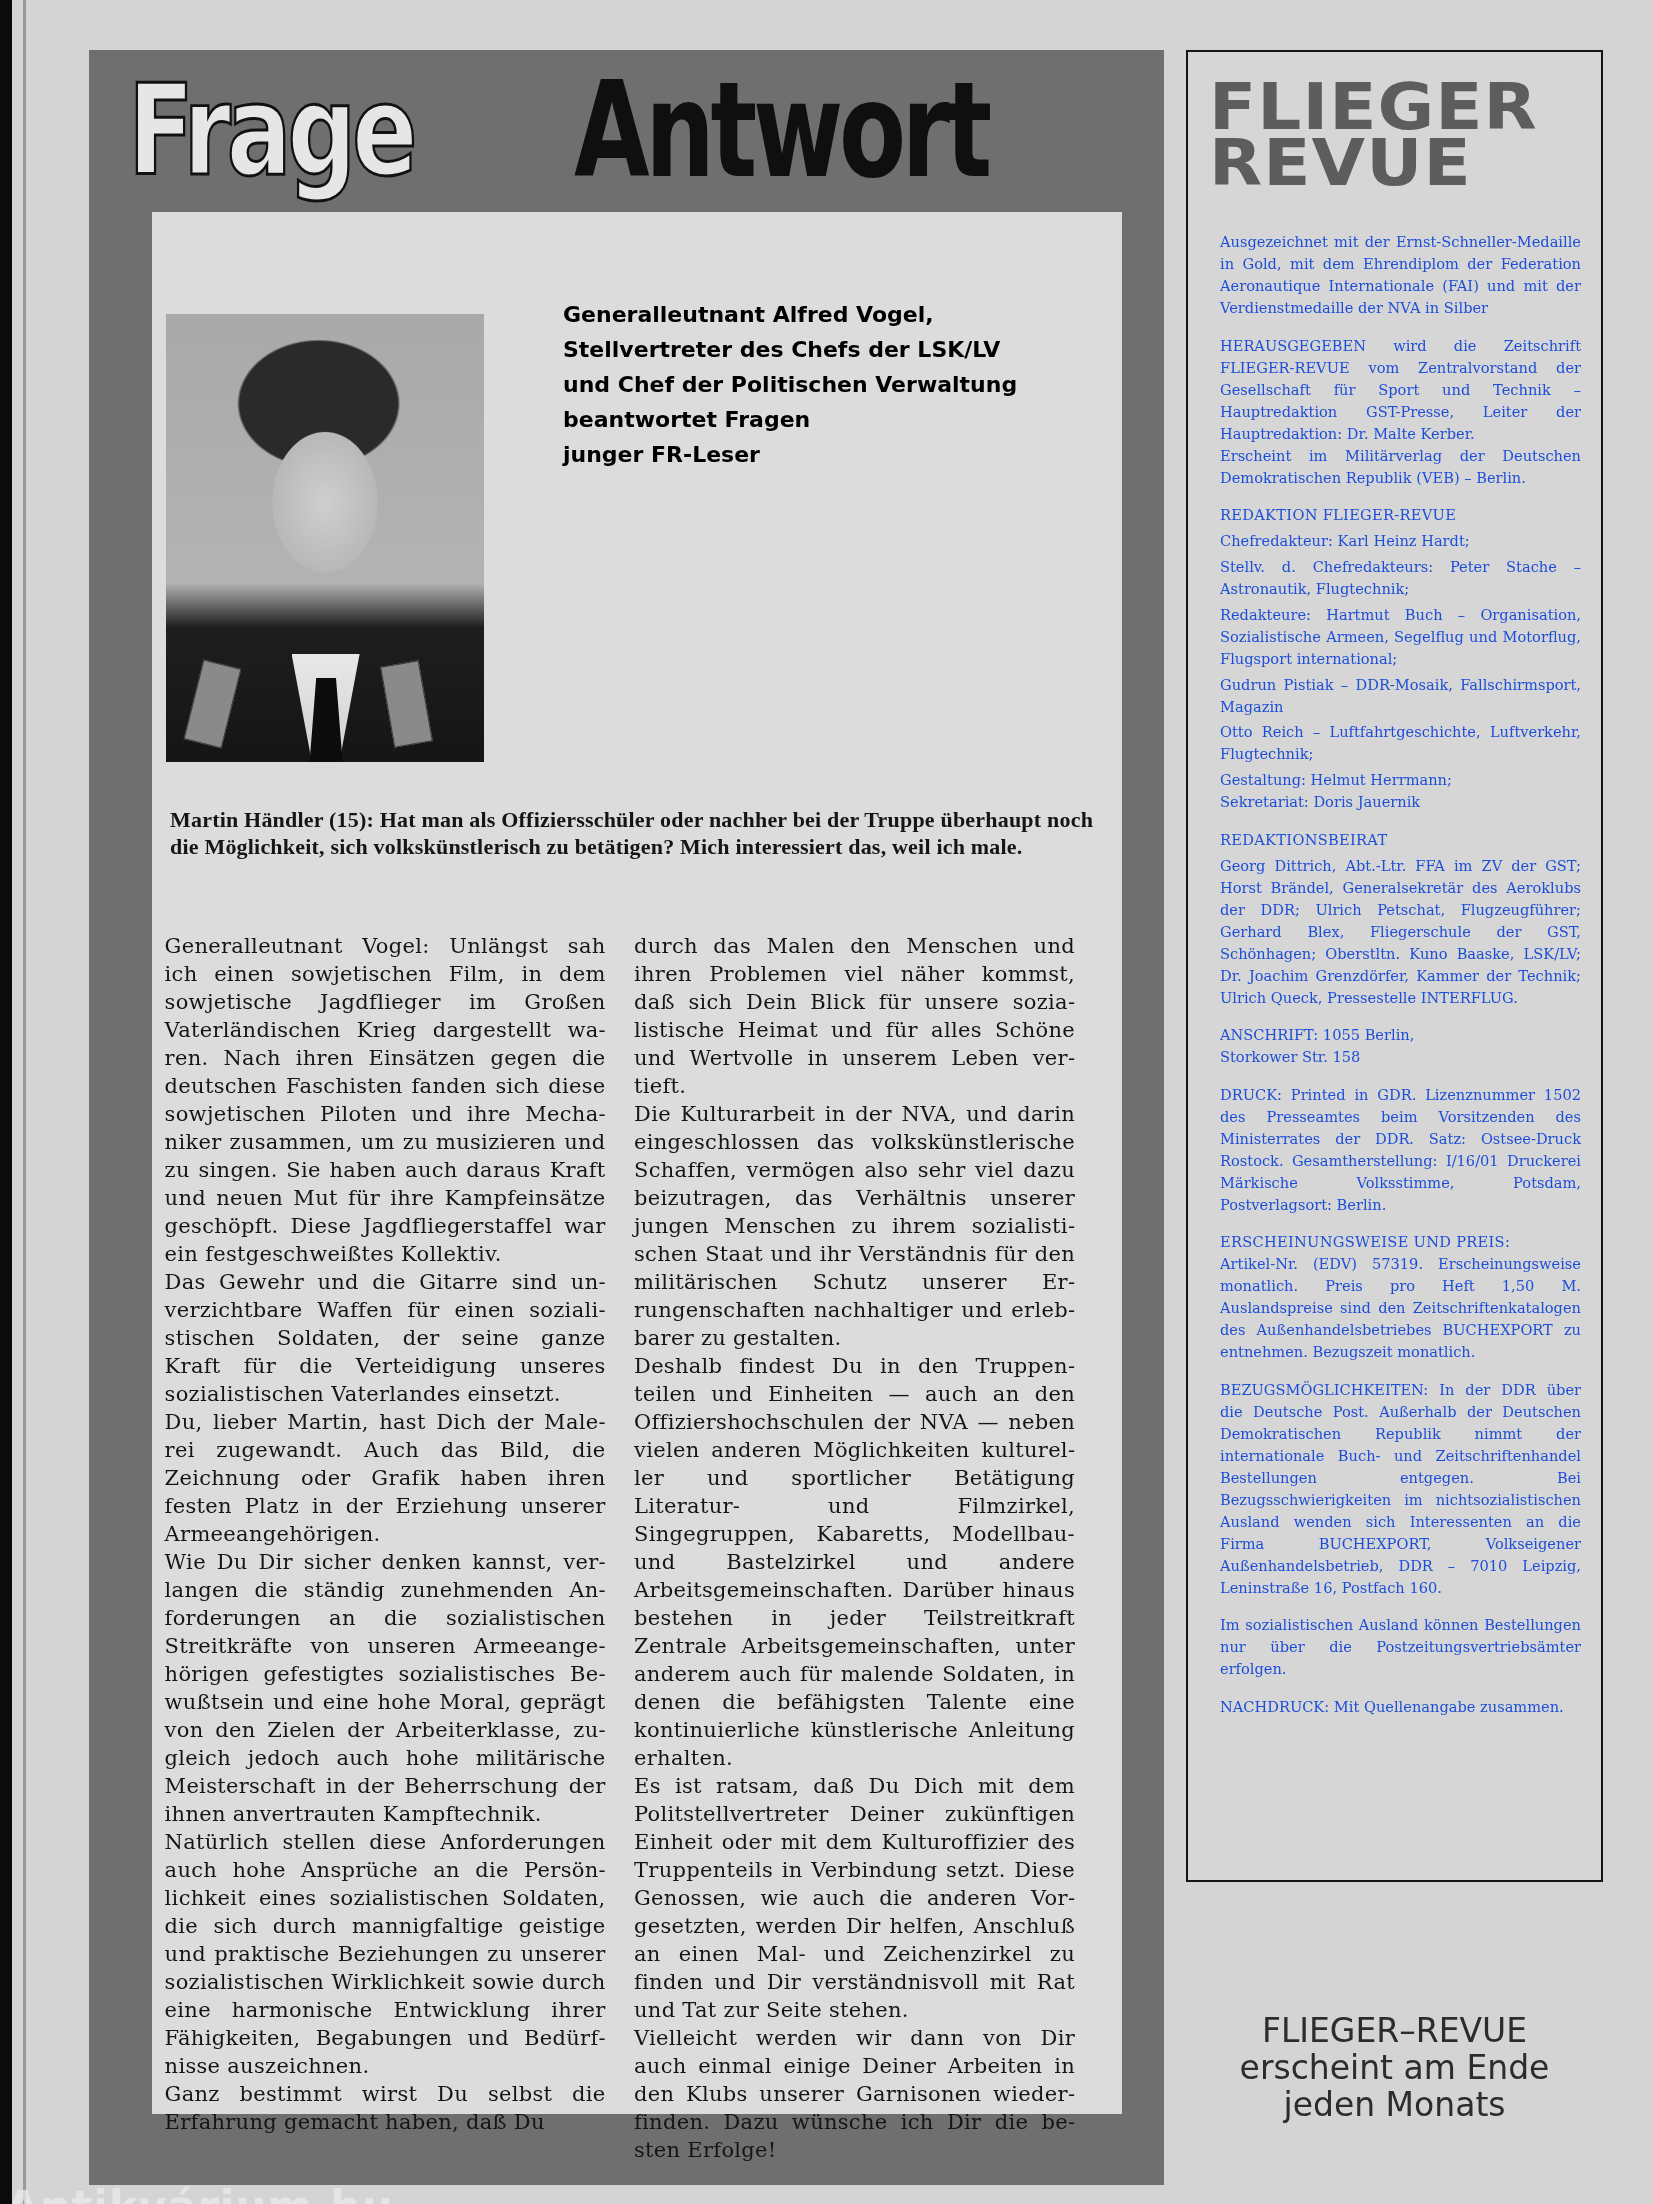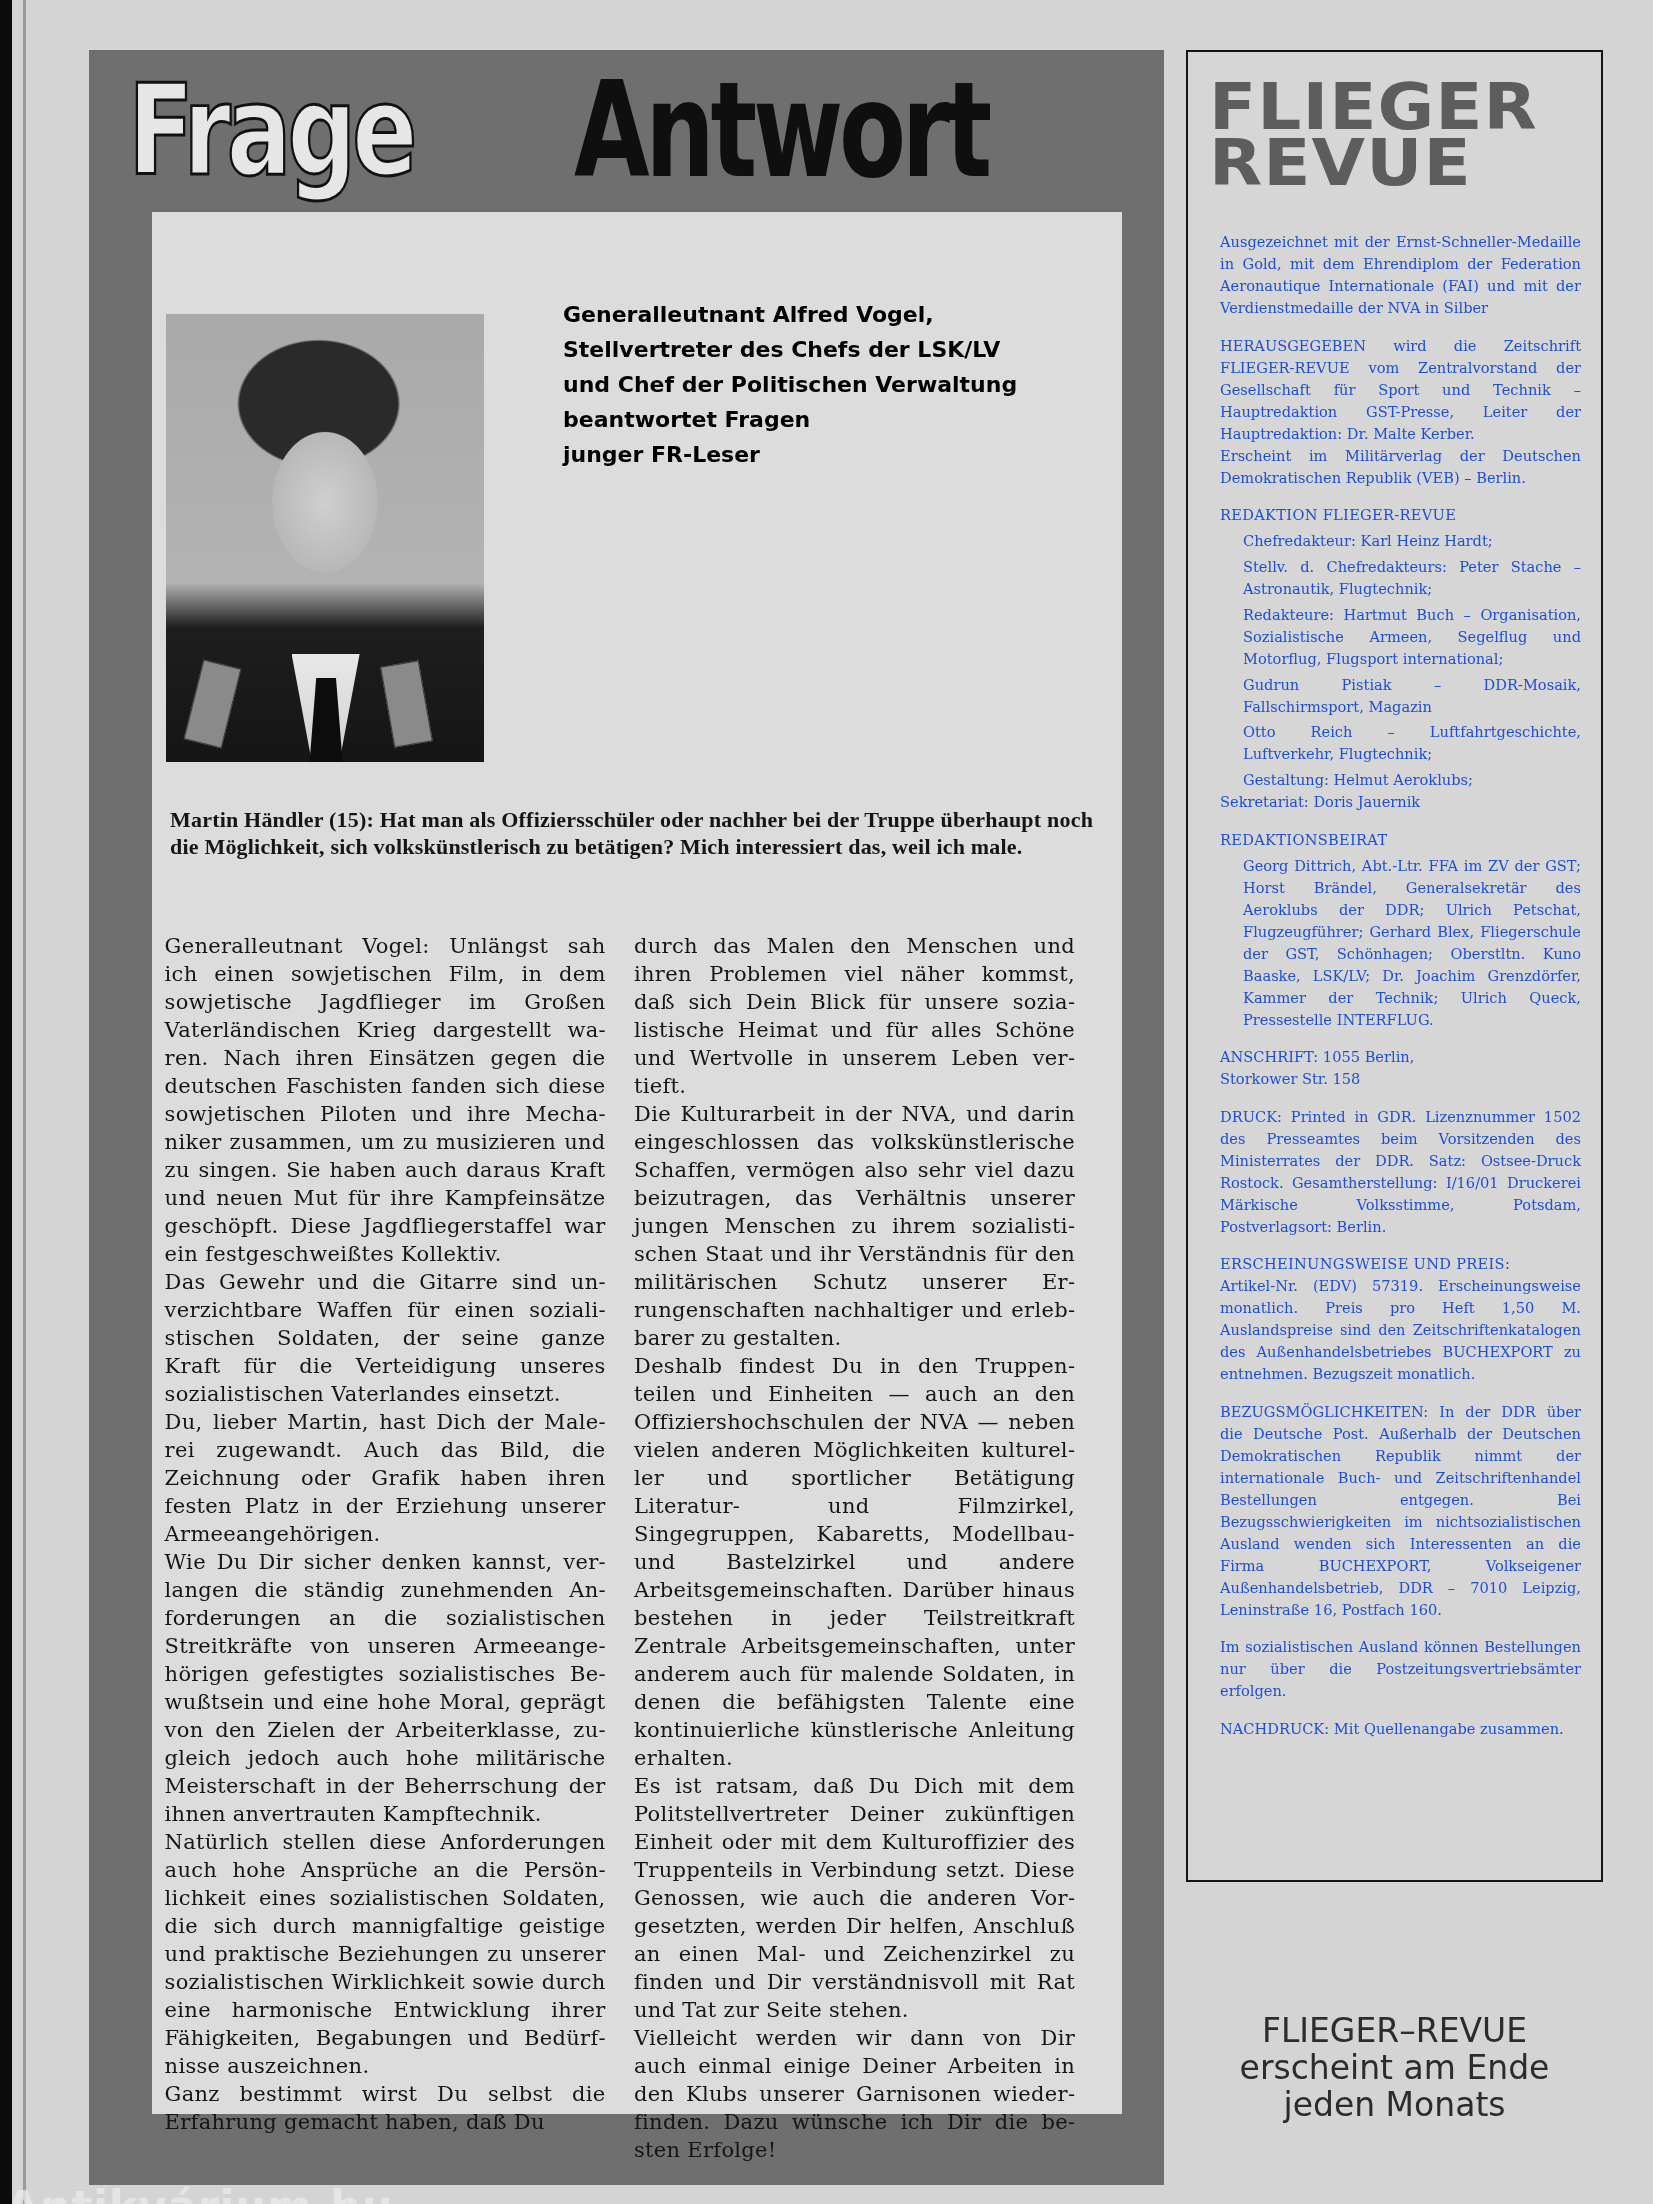--- a/index.html
+++ b/index.html
@@ -95,21 +95,21 @@
     font-family: "DejaVu Sans", sans-serif; font-weight: bold;
     font-size: 64px; line-height: 56px; color: #5d5d5d;
     letter-spacing: 1px; transform: scaleX(1.08); transform-origin: left top;
   }
   .imp-body {
     position: absolute; left: 32px; top: 179px; width: 361px;
     font-family: "DejaVu Serif", serif; font-size: 14.6px; line-height: 22px;
     text-align: justify; color: #1d4ed8;
   }
   .imp-body .block { margin-bottom: 15.5px; }
-  .imp-body .sub { margin-top: 3.9px; margin-left: 23px; }
+  .imp-body .sub { margin-top: 3.9px; }
   .imp-body .head { font-size: 14.6px; letter-spacing: 0.3px; }
   .imp-footer {
     position: absolute; left: 0; top: 1960px; width: 100%;
     text-align: center; font-family: "DejaVu Sans", sans-serif;
     font-size: 33px; line-height: 37px; color: #2c2c2c;
   }
   .watermark {
     position: absolute; left: 5.8px; top: 2181px;
     font-family: "DejaVu Sans", sans-serif; font-weight: bold;
     font-size: 43px; color: #ebebeb; opacity: 0.75; letter-spacing: 1px;
@@ -178,21 +178,21 @@
       <div>Erscheint im Militärverlag der Deutschen Demokratischen Republik (VEB) – Berlin.</div>
     </div>
 
     <div class="block">
       <div class="head">REDAKTION FLIEGER-REVUE</div>
       <div class="sub">Chefredakteur: Karl Heinz Hardt;</div>
       <div class="sub">Stellv. d. Chefredakteurs: Peter Stache – Astronautik, Flugtechnik;</div>
       <div class="sub">Redakteure: Hartmut Buch – Organisation, Sozialistische Armeen, Segelflug und Motorflug, Flugsport international;</div>
       <div class="sub">Gudrun Pistiak – DDR-Mosaik, Fallschirmsport, Magazin</div>
       <div class="sub">Otto Reich – Luftfahrtgeschichte, Luftverkehr, Flugtechnik;</div>
-      <div class="sub">Gestaltung: Helmut Aeroklubs;</div>
+      <div class="sub">Gestaltung: Helmut Herrmann;</div>
       <div>Sekretariat: Doris Jauernik</div>
     </div>
 
     <div class="block">
       <div class="head">REDAKTIONSBEIRAT</div>
       <div class="sub">Georg Dittrich, Abt.-Ltr. FFA im ZV der GST; Horst Brändel, Generalsekretär des Aeroklubs der DDR; Ulrich Petschat, Flugzeugführer; Gerhard Blex, Fliegerschule der GST, Schönhagen; Oberstltn. Kuno Baaske, LSK/LV; Dr. Joachim Grenzdörfer, Kammer der Technik; Ulrich Queck, Pressestelle INTERFLUG.</div>
     </div>
 
     <div class="block">
       <div>ANSCHRIFT: 1055 Berlin,</div>

